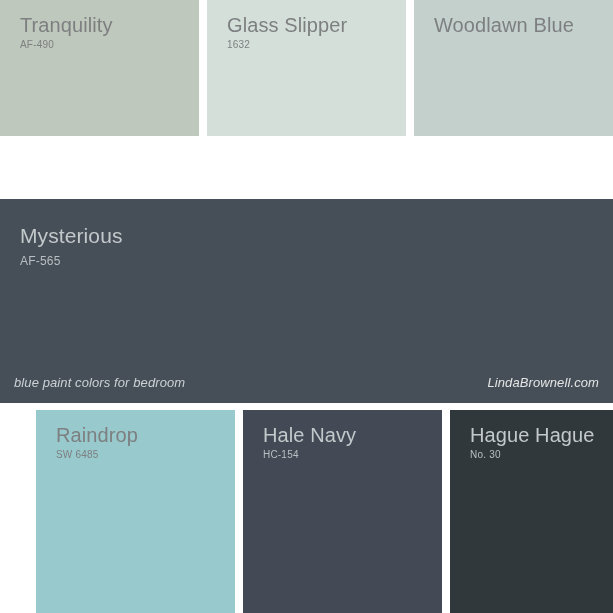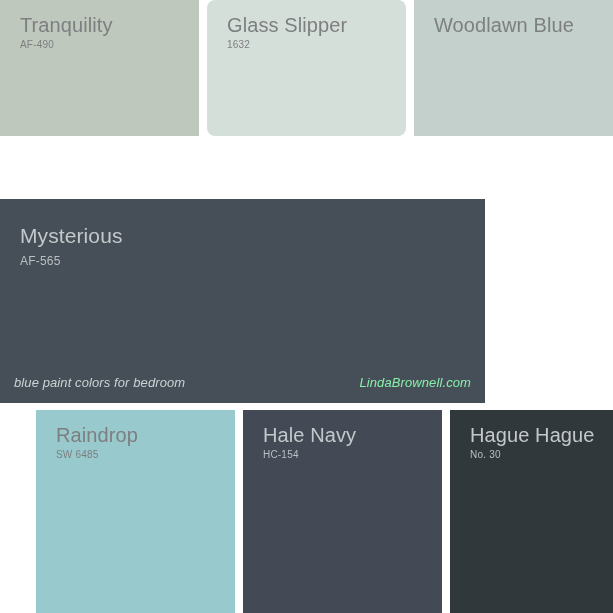--- a/index.html
+++ b/index.html
@@ -28,21 +28,21 @@
     left: 0;
     top: 0;
     width: 613px;
     height: 136px;
     display: flex;
   }
   .row-band {
     position: absolute;
     left: 0;
     top: 199px;
-    width: 485px;
+    width: 613px;
     height: 204px;
   }
   .row-bottom {
     position: absolute;
     left: 0;
     top: 410px;
     width: 613px;
     height: 203px;
     display: flex;
     padding-left: 36px;
@@ -118,39 +118,39 @@
     color: #ccd2d5;
     letter-spacing: 0.1px;
   }
   .credit {
     position: absolute;
     right: 14px;
     bottom: 0;
     font-size: 13px;
     line-height: 18px;
     font-style: italic;
-    color: #86efac;
+    color: #e5e5e5;
     letter-spacing: 0.1px;
   }
 </style>
 </head>
 <body>
 
 <div class="board">
 
   <div class="row-top">
 
     <div class="swatch sw-1 on-light" style="background-color: rgb(191, 200, 188);">
       <div class="swatch-text">
         <div class="name">Tranquility</div>
         <div class="code">AF-490</div>
       </div>
     </div>
 
-    <div class="swatch sw-2 on-light" style="background-color: rgb(213, 223, 218); border-radius: 8px;">
+    <div class="swatch sw-2 on-light" style="background-color: rgb(213, 223, 218);">
       <div class="swatch-text">
         <div class="name">Glass Slipper</div>
         <div class="code">1632</div>
       </div>
     </div>
 
     <div class="swatch sw-3 on-light" style="background-color: rgb(195, 208, 203);">
       <div class="swatch-text">
         <div class="name">Woodlawn Blue</div>
       </div>

